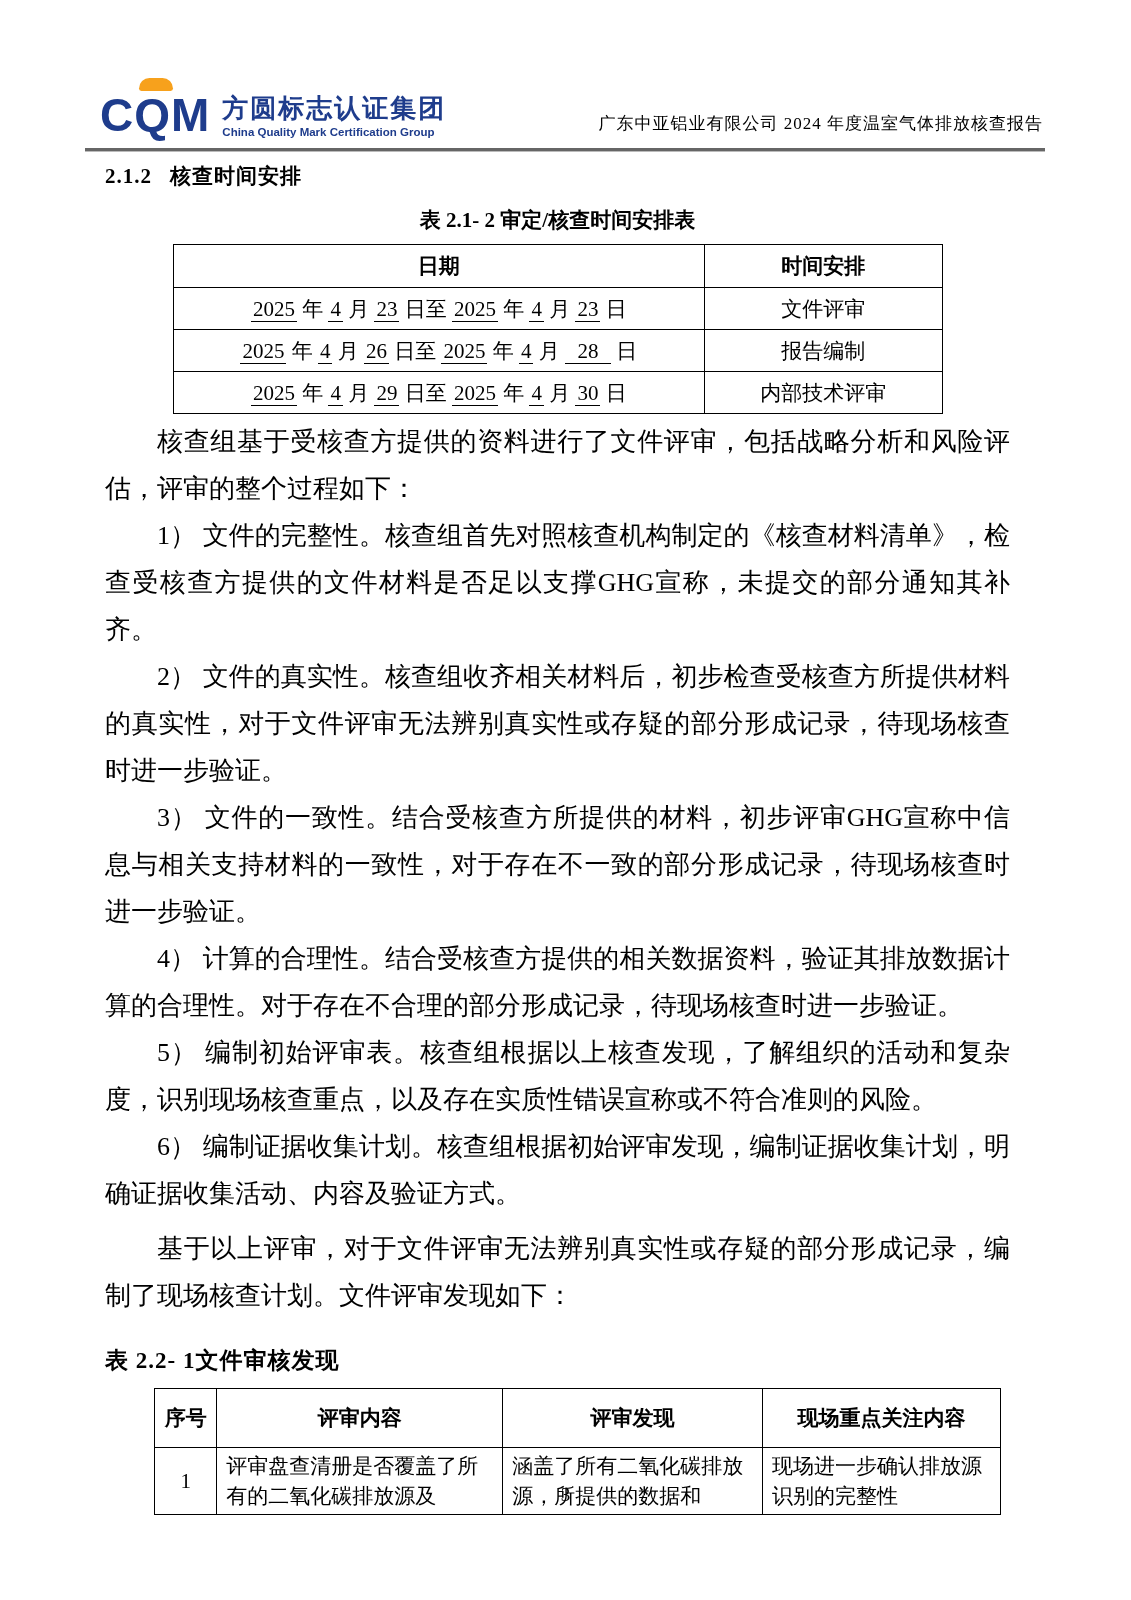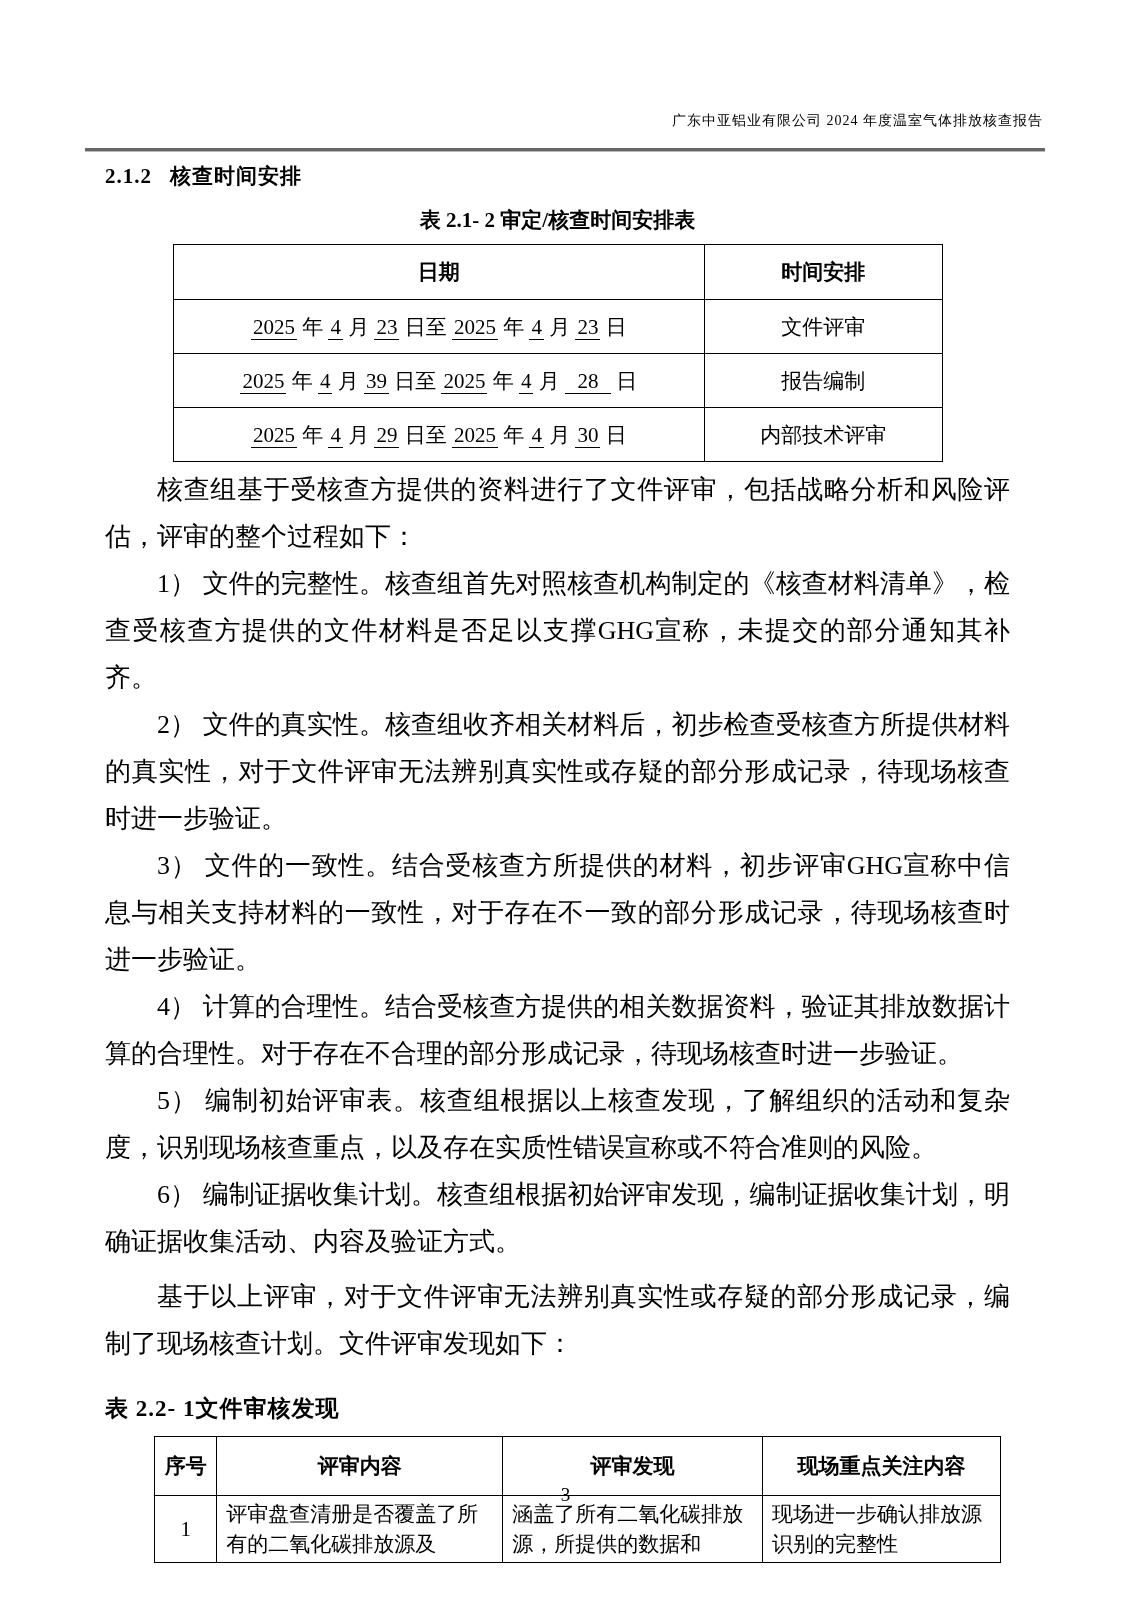--- a/index.html
+++ b/index.html
@@ -14,31 +14,31 @@
   .header{position:absolute;top:0;left:0;right:0;height:150px;}
   .logo{position:absolute;left:100px;top:78px;display:flex;align-items:flex-start;gap:12px;
         font-family:"Liberation Sans","DejaVu Sans",sans-serif;}
   .logo-mark{position:relative;padding-top:14px;}
   .logo-acronym{font-size:46px;font-weight:bold;color:#1e3c8c;letter-spacing:1px;line-height:1;}
   .logo-arc{position:absolute;top:0;left:39px;width:34px;height:13px;background:#f7a11c;
             border-radius:17px 17px 4px 4px;}
   .logo-names{padding-top:16px;}
   .logo-cn{font-size:26px;font-weight:bold;color:#1e3c8c;letter-spacing:2px;line-height:1.1;}
   .logo-en{font-size:11.5px;font-weight:bold;color:#1e3c8c;margin-top:3px;}
-  .doc-title{position:absolute;right:88px;top:112px;font-size:14px;letter-spacing:1px;}
+  .doc-title{position:absolute;right:88px;top:112px;font-size:17px;letter-spacing:1px;}
   .header-rule{position:absolute;left:85px;right:86px;top:148px;height:3px;background:#666;
                border-bottom:1px solid #bbb;}
   
   .content{position:absolute;top:152px;left:105px;width:905px;}
   .sec-heading{font-size:21px;font-weight:bold;margin:10px 0 0 0;letter-spacing:1px;}
   .sec-heading .sec-no{margin-right:18px;}
   .table-caption{font-size:21px;font-weight:bold;text-align:center;margin:16px 0 10px 0;}
   .table-caption-2{font-size:23px;font-weight:bold;text-align:left;margin:26px 0 12px 0;letter-spacing:1px;}
   table{border-collapse:collapse;font-size:21px;}
-  td,th{border:1.5px solid #000;padding:8px 6px;font-weight:normal;}
+  td,th{border:1.5px solid #000;padding:2px 6px;font-weight:normal;}
   
   .tbl-schedule{width:770px;margin:0 auto;}
   .tbl-schedule th{height:38px;font-weight:bold;text-align:center;}
   .tbl-schedule td{height:37px;text-align:center;}
   .col-date{width:536px;}
   .col-activity{width:232px;}
   .blank{border-bottom:1.5px solid #000;padding:0 2px;}
   
   .body-text{margin-top:36px;}
   .body-text p{font-size:26px;line-height:47px;margin:0;text-indent:2em;text-align:justify;}
@@ -54,20 +54,30 @@
   .cell-no{text-align:center;vertical-align:middle !important;}
   
   .page-number{position:absolute;bottom:94px;left:0;right:0;text-align:center;font-size:19px;}
 </style>
 </head>
 <body>
 
 <div class="page">
 
   <div class="header">
+    <div class="logo">
+      <div class="logo-mark">
+        <span class="logo-arc"></span>
+        <span class="logo-acronym">CQM</span>
+      </div>
+      <div class="logo-names">
+        <div class="logo-cn">方圆标志认证集团</div>
+        <div class="logo-en">China Quality Mark Certification Group</div>
+      </div>
+    </div>
     <div class="doc-title">广东中亚铝业有限公司 2024 年度温室气体排放核查报告</div>
     <div class="header-rule"></div>
   </div>
 
   <div class="content">
 
     <div class="sec-heading">
       <span class="sec-no">2.1.2</span><span>核查时间安排</span>
     </div>
 
@@ -79,21 +89,21 @@
           <th class="col-date">日期</th>
           <th class="col-activity">时间安排</th>
         </tr>
       </thead>
       <tbody>
         <tr>
           <td><span class="blank">2025</span><span> 年 </span><span class="blank">4</span><span> 月 </span><span class="blank">23</span><span> 日至 </span><span class="blank">2025</span><span> 年 </span><span class="blank">4</span><span> 月 </span><span class="blank">23</span><span> 日</span></td>
           <td>文件评审</td>
         </tr>
         <tr>
-          <td><span class="blank">2025</span><span> 年 </span><span class="blank">4</span><span> 月 </span><span class="blank">39</span><span> 日至 </span><span class="blank">2025</span><span> 年 </span><span class="blank">4</span><span> 月 </span><span class="blank">&nbsp;&nbsp;28&nbsp;&nbsp;</span><span> 日</span></td>
+          <td><span class="blank">2025</span><span> 年 </span><span class="blank">4</span><span> 月 </span><span class="blank">26</span><span> 日至 </span><span class="blank">2025</span><span> 年 </span><span class="blank">4</span><span> 月 </span><span class="blank">&nbsp;&nbsp;28&nbsp;&nbsp;</span><span> 日</span></td>
           <td>报告编制</td>
         </tr>
         <tr>
           <td><span class="blank">2025</span><span> 年 </span><span class="blank">4</span><span> 月 </span><span class="blank">29</span><span> 日至 </span><span class="blank">2025</span><span> 年 </span><span class="blank">4</span><span> 月 </span><span class="blank">30</span><span> 日</span></td>
           <td>内部技术评审</td>
         </tr>
       </tbody>
     </table>
 
 

